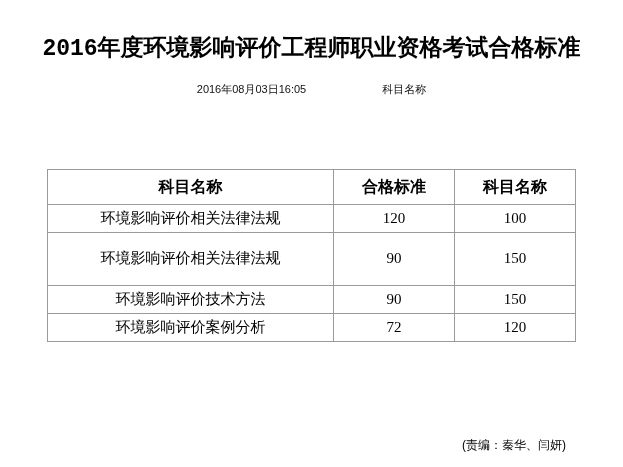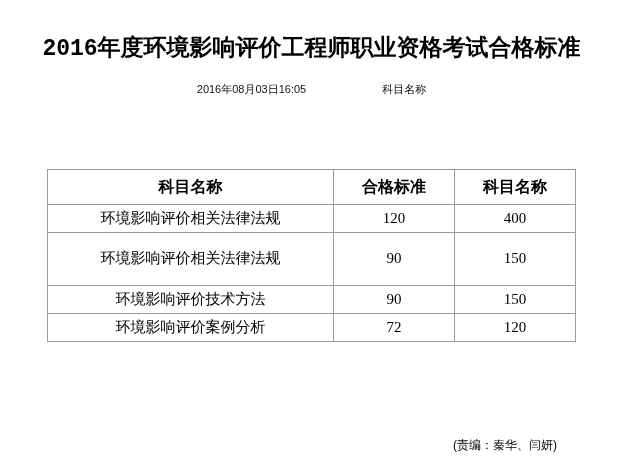--- a/index.html
+++ b/index.html
@@ -73,21 +73,21 @@
   }
   table.score-table tbody td {
     font-weight: normal;
   }
   .col-subject { width: 281px; }
   .col-pass { width: 116px; }
   .col-full { width: 116px; }
   .row-tall td { height: 46px; }
   .editor-line {
     position: absolute;
-    right: 66px;
+    right: 57px;
     bottom: 28px;
     font-family: "Liberation Sans", "DejaVu Sans", sans-serif;
     font-size: 12px;
     color: #000000;
   }
 </style>
 </head>
 <body>
 
 <div class="page">
@@ -105,21 +105,21 @@
         <tr>
           <th class="col-subject">科目名称</th>
           <th class="col-pass">合格标准</th>
           <th class="col-full">科目名称</th>
         </tr>
       </thead>
       <tbody>
         <tr>
           <td>环境影响评价相关法律法规</td>
           <td>120</td>
-          <td>400</td>
+          <td>100</td>
         </tr>
         <tr class="row-tall">
           <td>环境影响评价相关法律法规</td>
           <td>90</td>
           <td>150</td>
         </tr>
         <tr>
           <td>环境影响评价技术方法</td>
           <td>90</td>
           <td>150</td>

